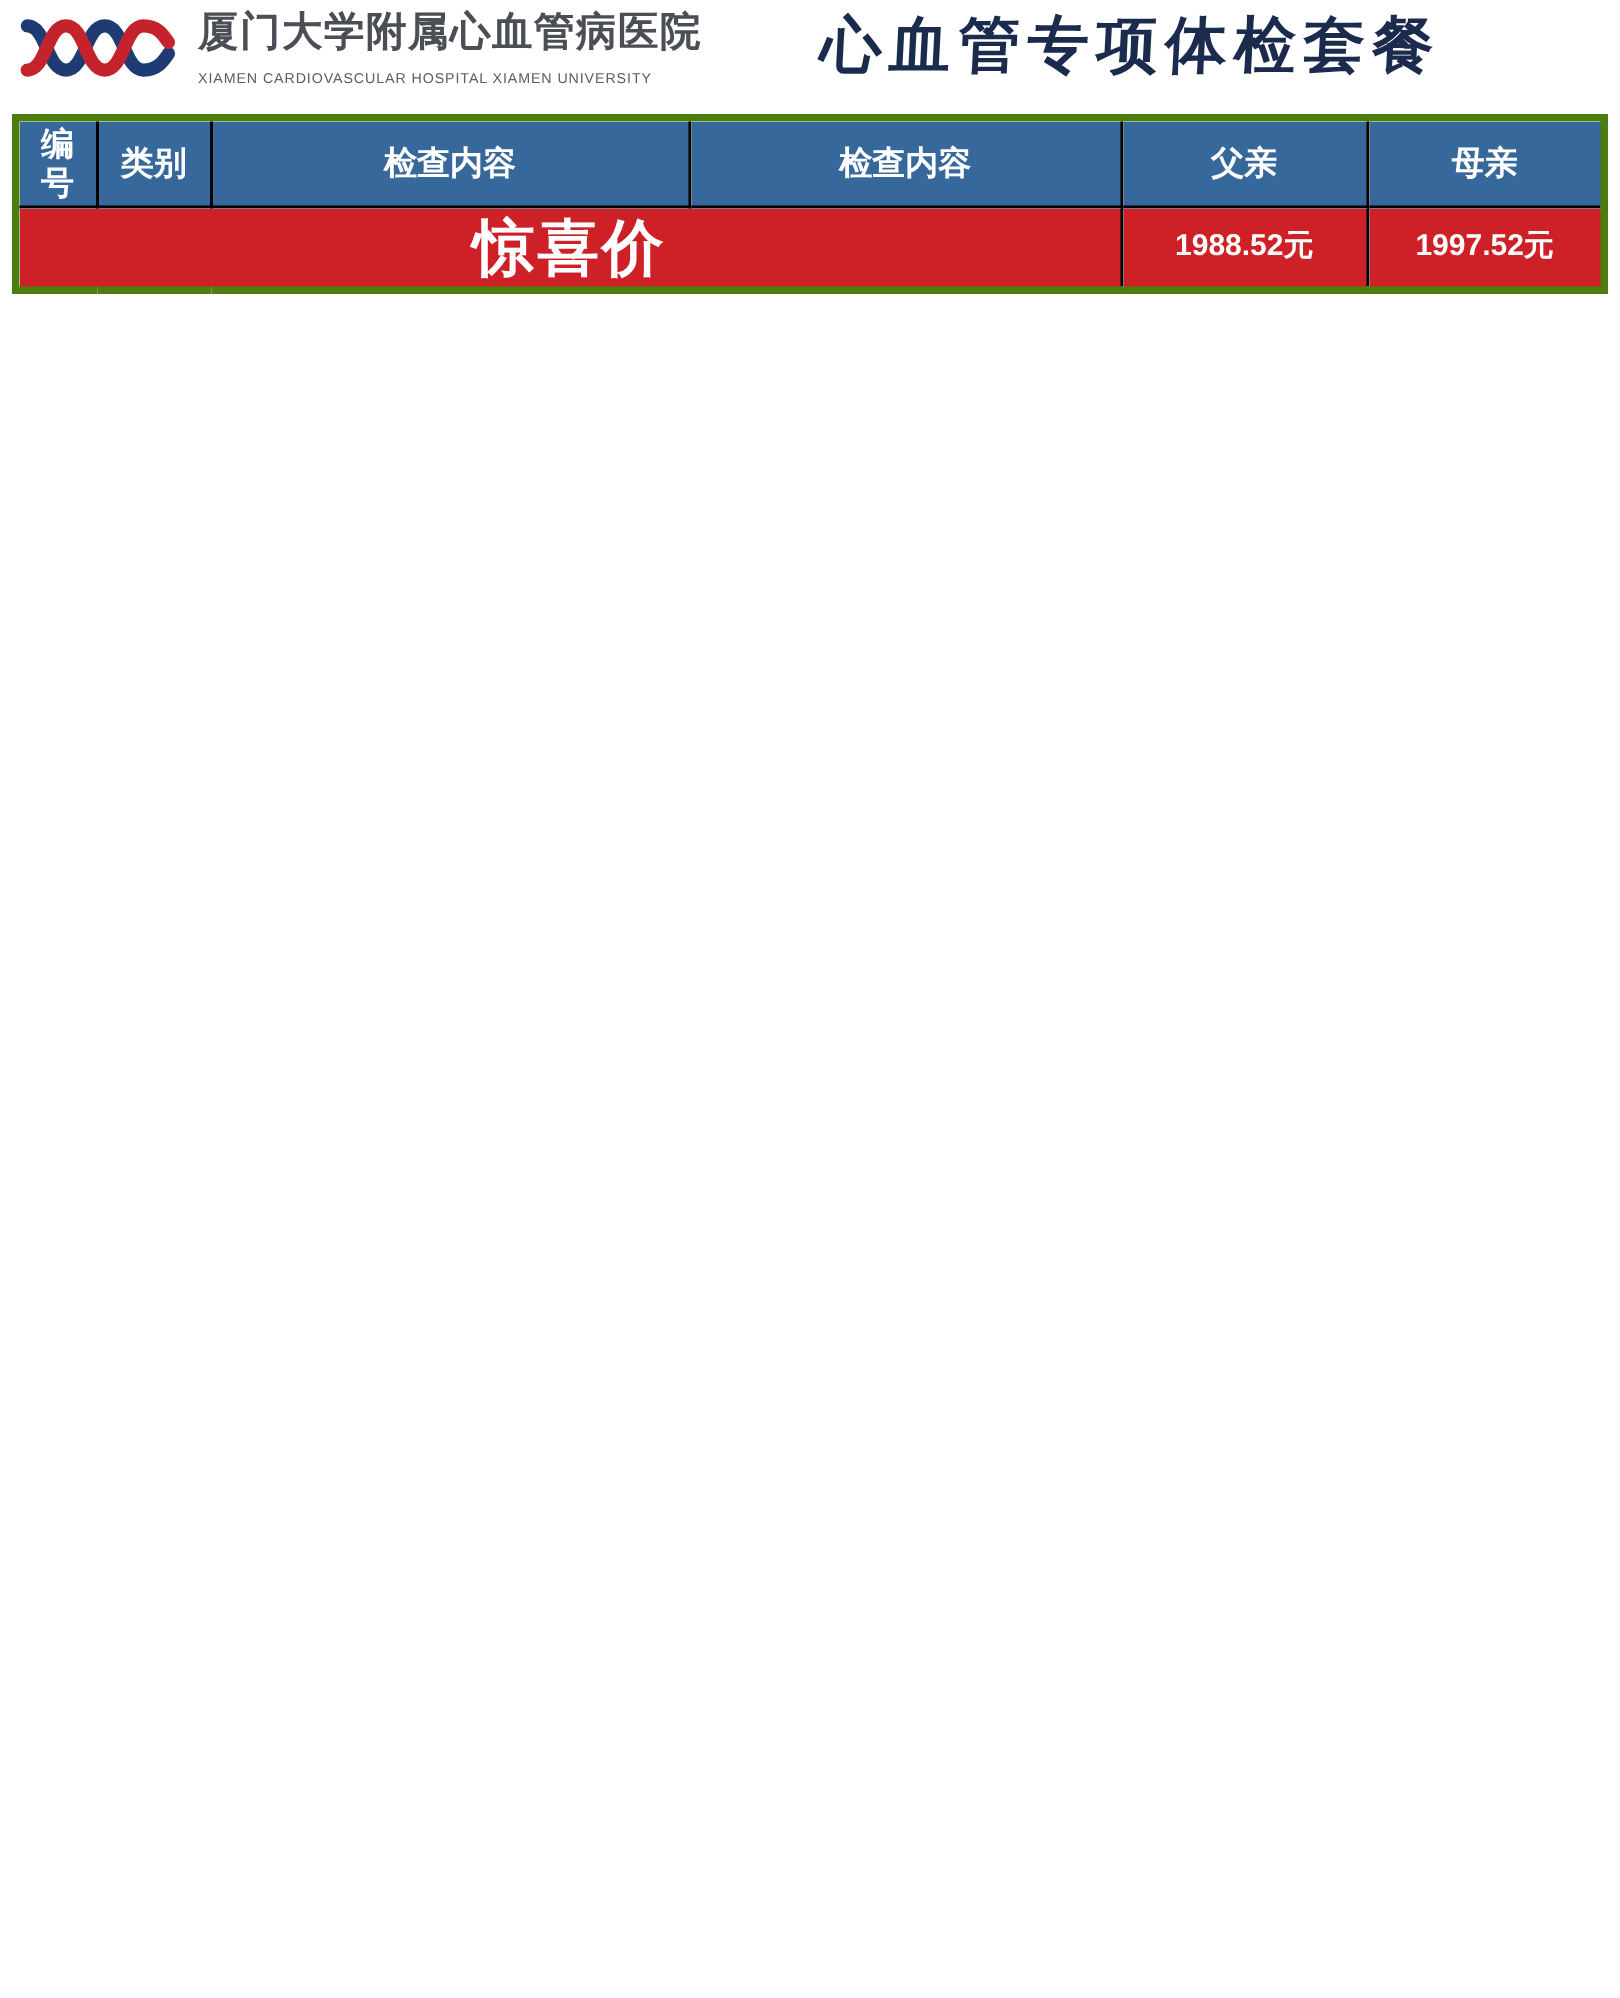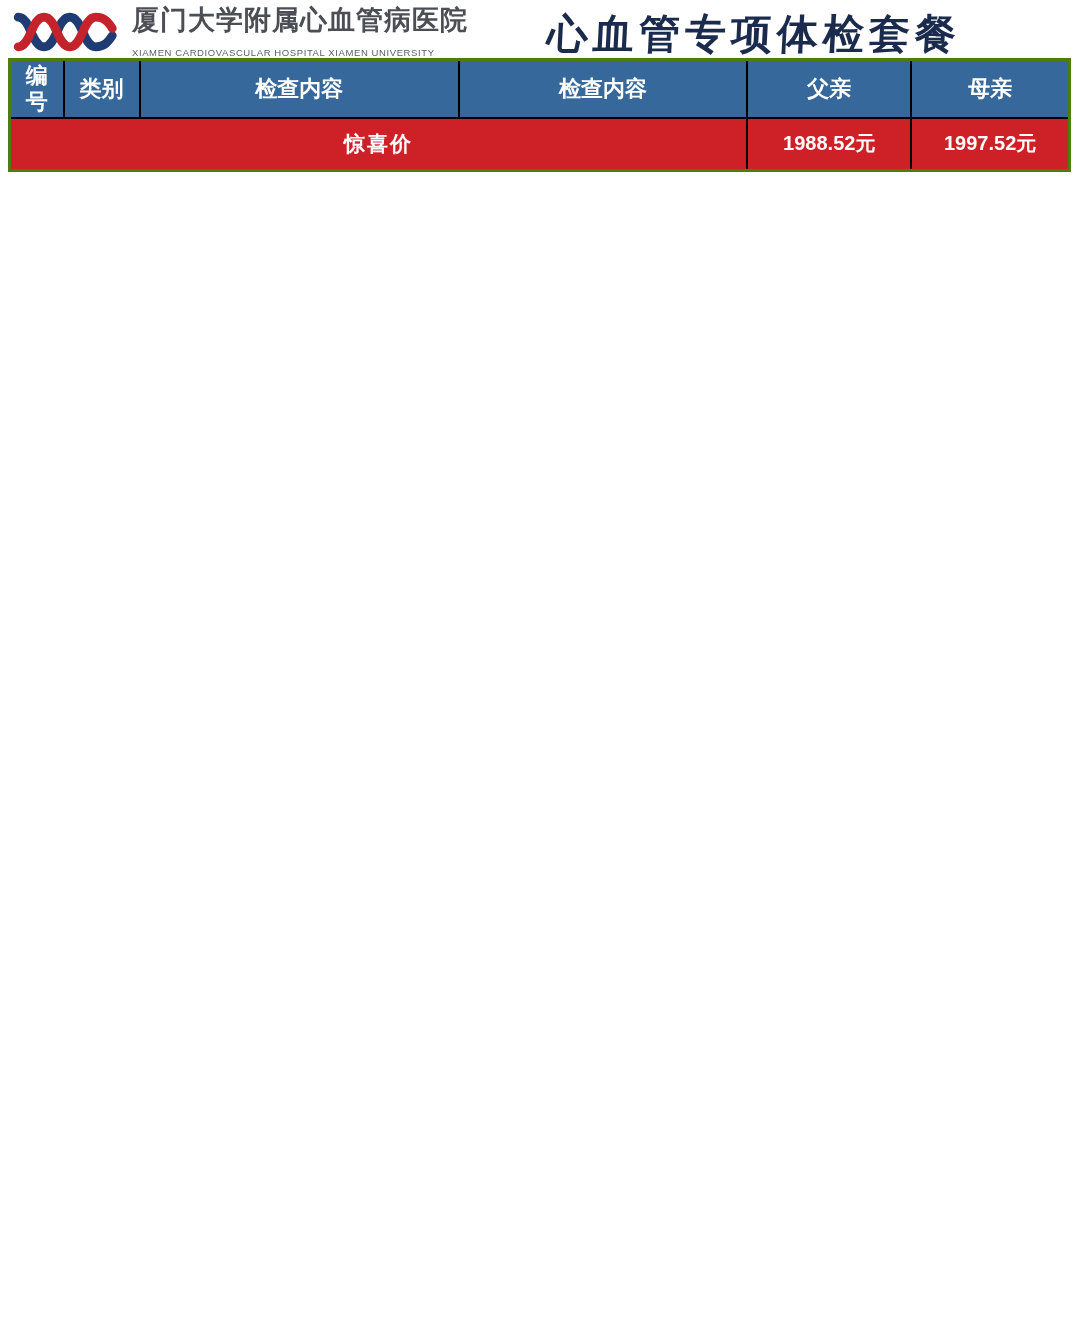--- a/index.html
+++ b/index.html
@@ -7,21 +7,21 @@
     width: 1080px; height: 1332px;
     font-family: "Liberation Sans", "DejaVu Sans", sans-serif;
     color: #111;
     position: relative;
     overflow: hidden;
   }
   .page { width: 1080px; height: 1332px; }
 
   
   .top {
-    display: flex; align-items: center;
+    display: flex; align-items: flex-end;
     padding: 6px 10px 0 12px; height: 52px;
   }
   .brand { display: flex; align-items: center; gap: 8px; }
   .logo-svg { width: 112px; height: 48px; flex: 0 0 auto; }
   .names { display: flex; flex-direction: column; justify-content: center; }
   .cn {
     font-size: 27px; font-weight: bold; color: #4b4e55;
     letter-spacing: 1px; line-height: 1.05; white-space: nowrap;
   }
   .en {
@@ -32,40 +32,40 @@
     flex: 1; margin: 0; text-align: center;
     font-size: 41px; font-weight: 900; color: var(--title-navy);
     letter-spacing: 5px; transform: skewX(-3deg);
     padding-top: 4px; padding-right: 30px;
     white-space: nowrap;
   }
 
   
   table.pkg {
     border-collapse: collapse; table-layout: fixed;
-    width: 1063px; margin-left: 8px; margin-top: 0;
-    border: 3px solid #4d7c0f;
+    width: 1063px; margin-left: 8px; margin-top: 18px;
+    border: 5px solid #4d7c0f;
   }
   table.pkg th, table.pkg td {
     border: 2px solid #000;
     padding: 2px 4px;
     font-size: 22px;
     line-height: 1.18;
     overflow: hidden;
   }
   tr.head th {
     background: var(--header-blue);
     color: #fff; font-weight: bold;
     height: 30px; text-align: center; font-size: 22px;
   }
   tr.price td {
     background: var(--price-red);
     color: #fff; font-weight: bold; height: 46px; text-align: center;
   }
-  tr.price td.plabel { font-size: 21px; letter-spacing: 2px; }
+  tr.price td.plabel { font-size: 41px; letter-spacing: 2px; }
   tr.price td.pval { font-size: 20px; }
 </style>
 </head>
 <body style="--header-blue: #36689B; --price-red: #CE2127; --title-navy: #1B2B4D;">
 
 <div class="page">
 
   <header class="top">
     <div class="brand">
       <svg class="logo-svg" viewBox="0 0 120 52" aria-hidden="true">

